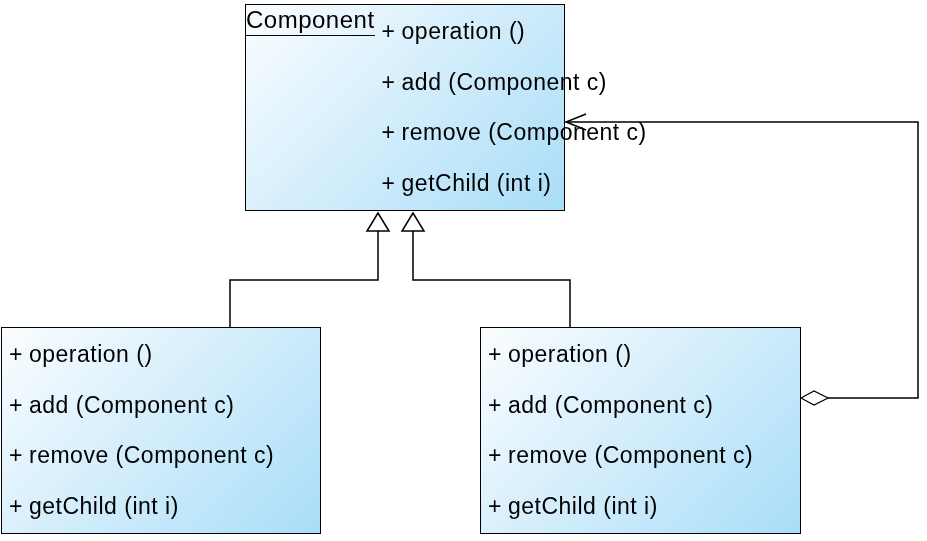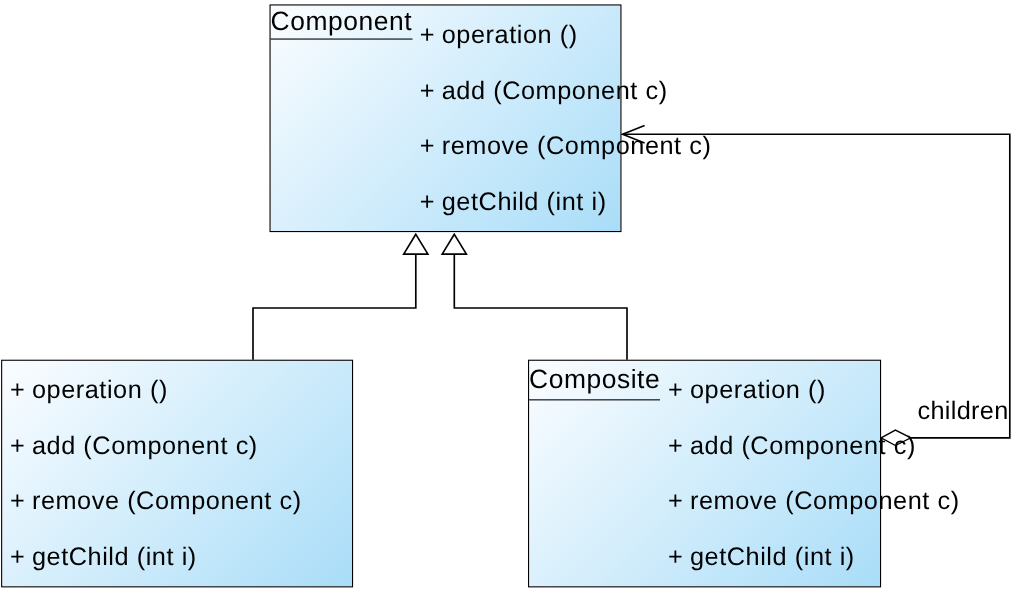--- a/index.html
+++ b/index.html
@@ -147,21 +147,20 @@
         <span>remove (Component c)</span>
       </div>
       <div class="method-row">
         <span class="method-vis">+</span>
         <span>getChild (int i)</span>
       </div>
     </div>
   </div>
 
   <div class="uml-class box-composite">
-    <div class="class-title">Composite</div>
     <div class="class-attrs"></div>
     <div class="class-methods">
       <div class="method-row">
         <span class="method-vis">+</span>
         <span>operation ()</span>
       </div>
       <div class="method-row">
         <span class="method-vis">+</span>
         <span>add (Component c)</span>
       </div>
@@ -169,15 +168,14 @@
         <span class="method-vis">+</span>
         <span>remove (Component c)</span>
       </div>
       <div class="method-row">
         <span class="method-vis">+</span>
         <span>getChild (int i)</span>
       </div>
     </div>
   </div>
 
-  <div class="edge-label">children</div>
 
 </div>
 
 </body></html>

